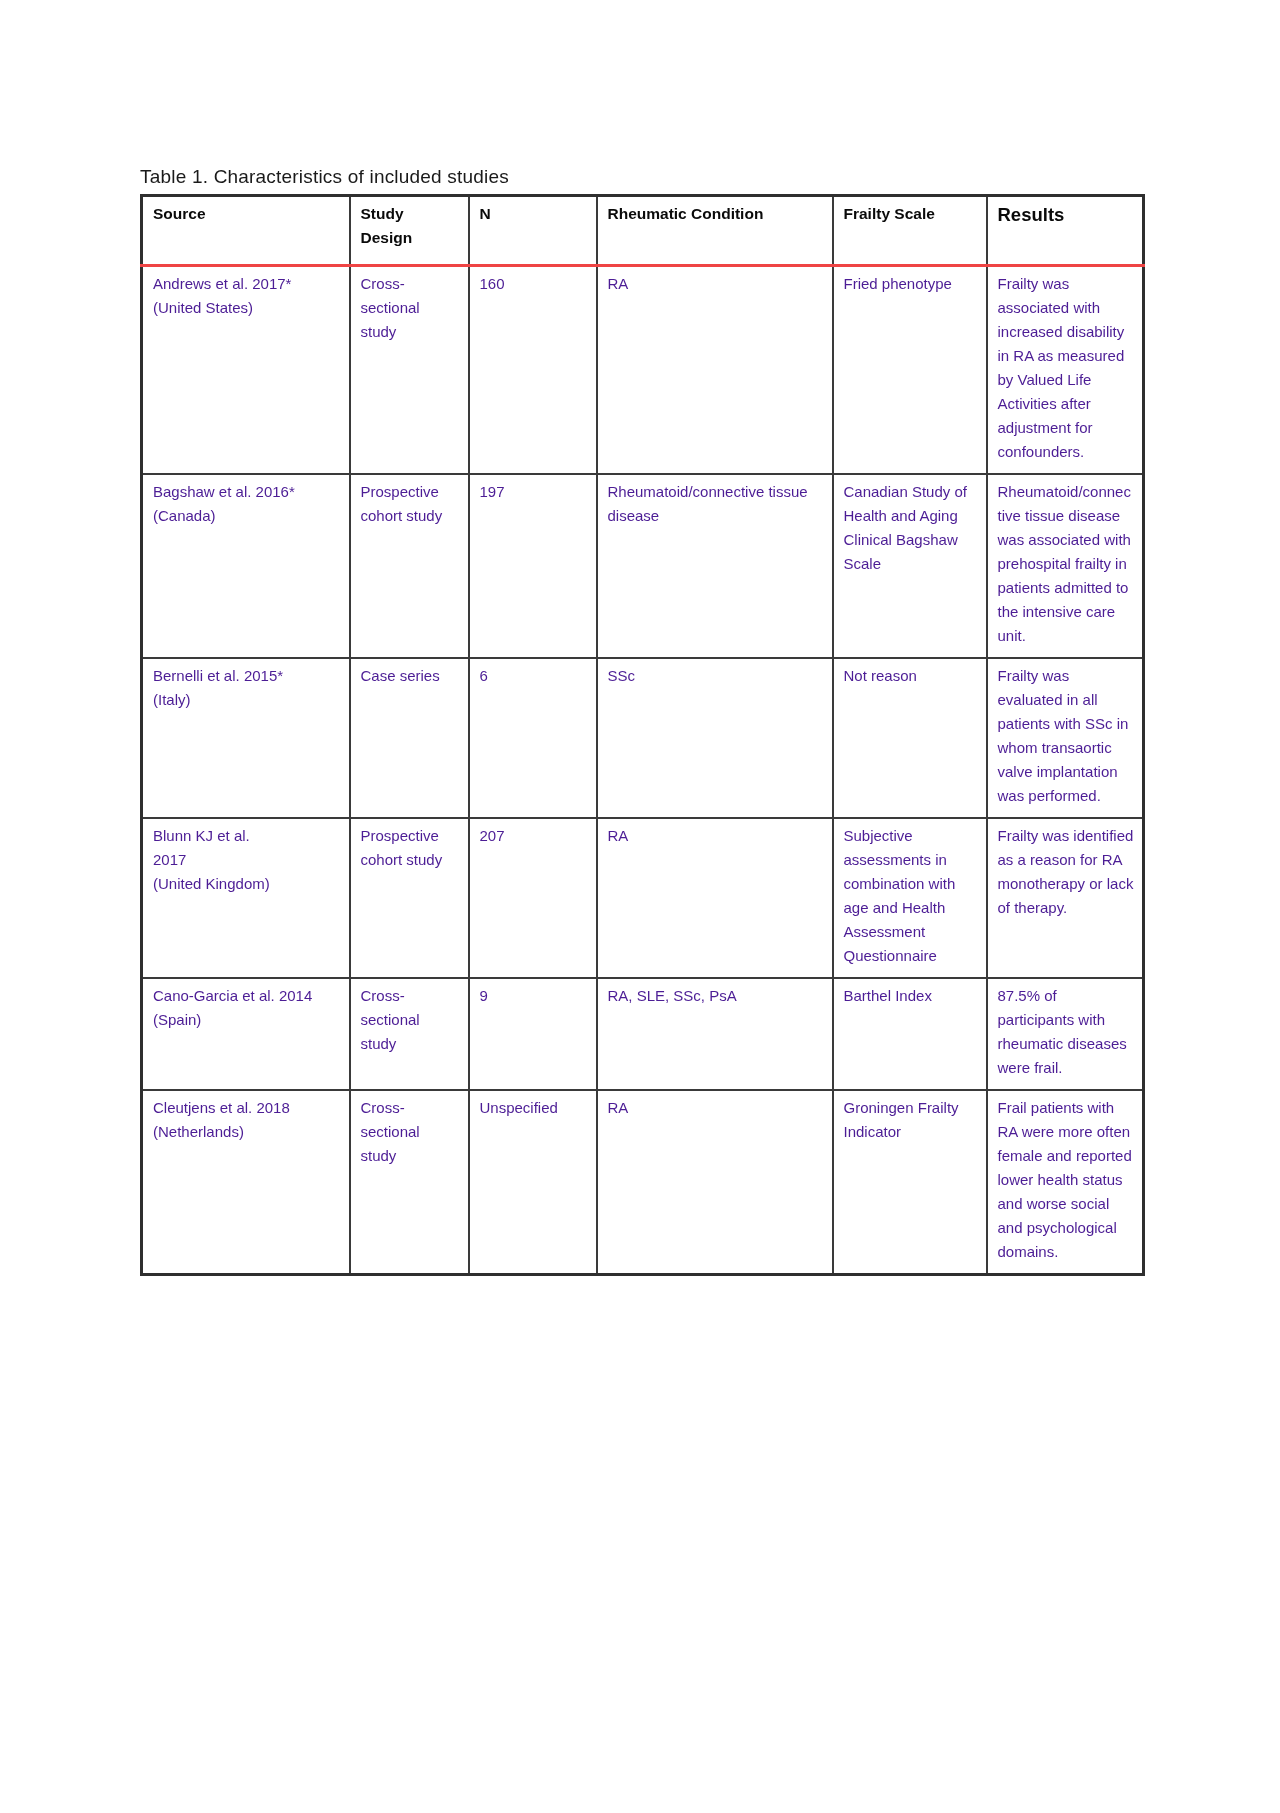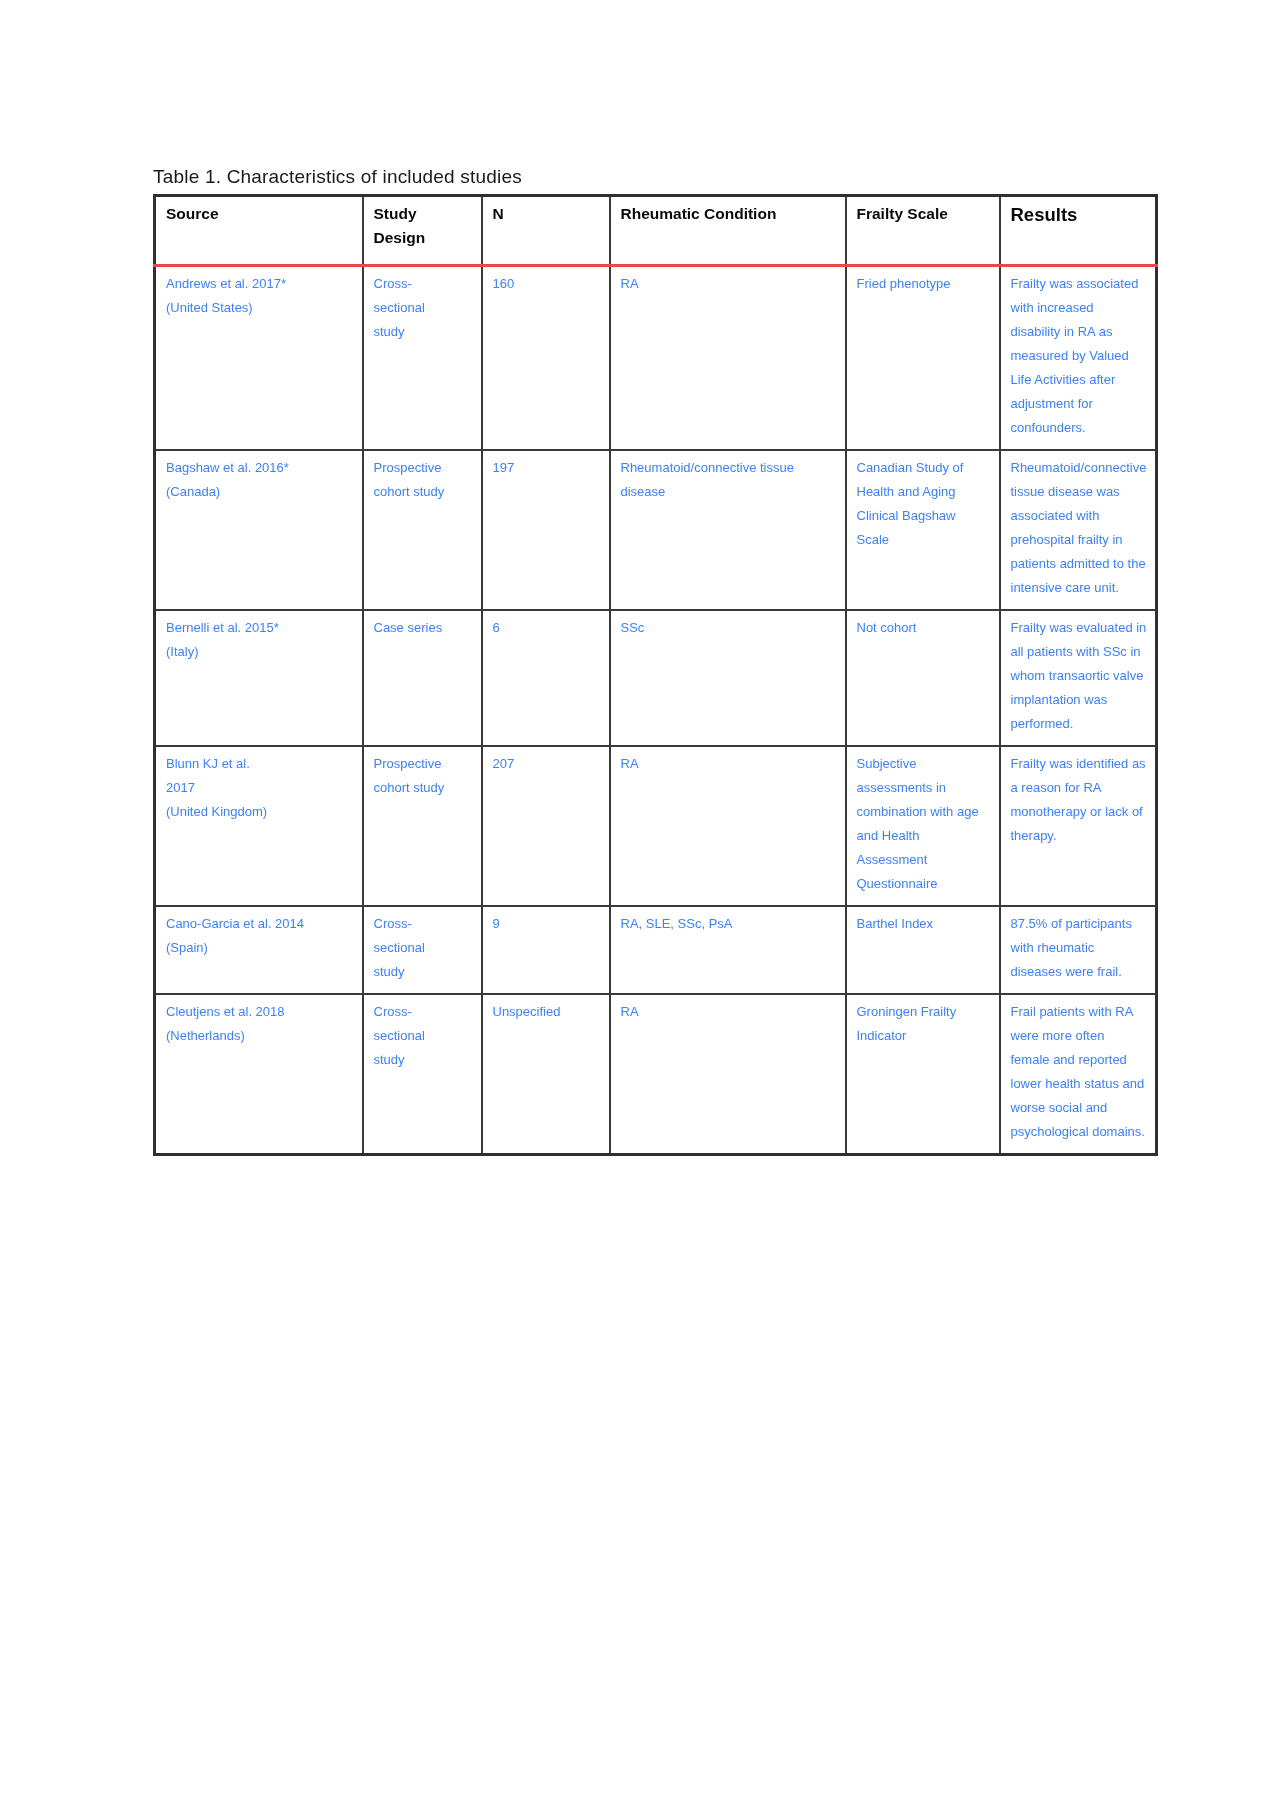--- a/index.html
+++ b/index.html
@@ -8,21 +8,21 @@
     position: relative;
     width: 1280px;
     height: 1813px;
     background: #ffffff;
     font-family: "Liberation Sans", "DejaVu Sans", sans-serif;
     color: #111111;
     overflow: hidden;
   }
   .content {
     position: absolute;
-    left: 153px;
+    left: 140px;
     top: 166px;
     width: 1004px;
   }
   .doc-title {
     font-size: 19px;
     color: #1a1a1a;
     margin-bottom: 6px;
     letter-spacing: 0.2px;
     white-space: pre-line;
   }
@@ -36,25 +36,25 @@
   col.c-design    { width: 119px; }
   col.c-n         { width: 128px; }
   col.c-condition { width: 236px; }
   col.c-scale     { width: 154px; }
   col.c-results   { width: 157px; }
   th, td {
     border: 2px solid #3a3a3a;
     vertical-align: top;
     text-align: left;
     padding: 5px 8px 9px 10px;
-    font-size: 13px;
+    font-size: 15px;
     line-height: 24px;
     white-space: pre-line;
     overflow-wrap: break-word;
-    color: #3b82f6;
+    color: #4c1d95;
   }
   thead th {
     font-weight: bold;
     border-bottom: 3px solid #ef4444;
     padding-bottom: 14px;
     font-size: 15.5px;
     color: #0a0a0a;
   }
   thead th.results-header {
     font-size: 18.5px;
@@ -109,21 +109,21 @@
           <td>Rheumatoid/connective tissue disease</td>
           <td>Canadian Study of Health and Aging Clinical Bagshaw Scale</td>
           <td>Rheumatoid/connective tissue disease was associated with prehospital frailty in patients admitted to the intensive care unit.</td>
         </tr>
         <tr>
           <td>Bernelli et al. 2015*
 (Italy)</td>
           <td>Case series</td>
           <td>6</td>
           <td>SSc</td>
-          <td>Not cohort</td>
+          <td>Not reason</td>
           <td>Frailty was evaluated in all patients with SSc in whom transaortic valve implantation was performed.</td>
         </tr>
         <tr>
           <td>Blunn KJ et al.
 2017
 (United Kingdom)</td>
           <td>Prospective
 cohort study</td>
           <td>207</td>
           <td>RA</td>

